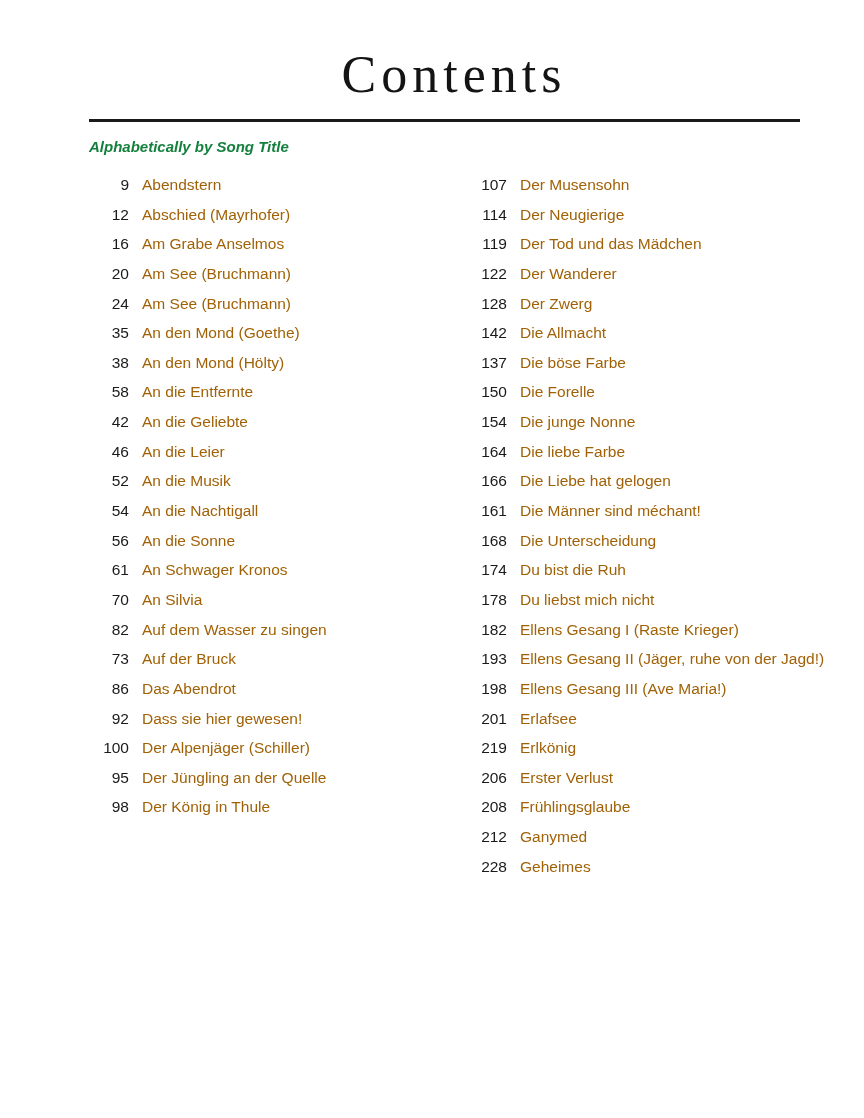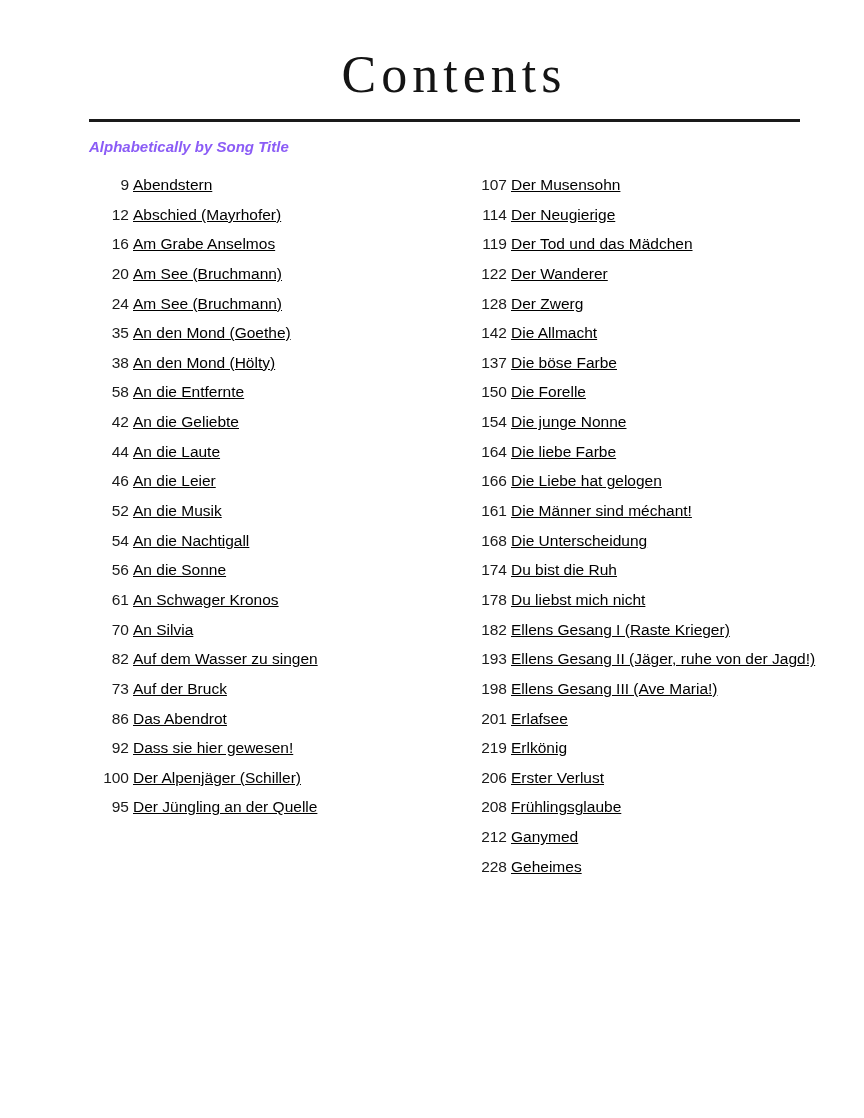--- a/index.html
+++ b/index.html
@@ -39,21 +39,21 @@
     height: 3px;
     background: #1a1a1a;
   }
   .subtitle {
     position: absolute;
     top: 138px;
     left: 89px;
     font-size: 15px;
     font-style: italic;
     font-weight: 700;
-    color: #8b5cf6;
+    color: #15803d;
   }
   .toc-column {
     position: absolute;
     top: 176px;
   }
   .toc-column.left  { left: 89px;  width: 360px; }
   .toc-column.right { left: 467px; width: 400px; }
   .toc-row {
     display: flex;
     align-items: flex-start;
@@ -63,23 +63,22 @@
     white-space: nowrap;
   }
   .toc-row .num {
     display: inline-block;
     width: 40px;
     text-align: right;
     flex: 0 0 40px;
     color: #1a1a1a;
   }
   .toc-row .song {
-    margin-left: 4px;
-    color: #000000;
-    text-decoration: underline;
+    margin-left: 13px;
+    color: #a16207;
   }
 </style>
 </head>
 <body>
 
 <div class="page">
   <h1 class="page-title">Contents</h1>
 
   <div class="rule"></div>
 
@@ -125,24 +124,20 @@
   <div class="toc-row">
     <span class="num">58</span>
     <span class="song">An die Entfernte</span>
   </div>
 
   <div class="toc-row">
     <span class="num">42</span>
     <span class="song">An die Geliebte</span>
   </div>
 
-  <div class="toc-row">
-    <span class="num">44</span>
-    <span class="song">An die Laute</span>
-  </div>
 
   <div class="toc-row">
     <span class="num">46</span>
     <span class="song">An die Leier</span>
   </div>
 
   <div class="toc-row">
     <span class="num">52</span>
     <span class="song">An die Musik</span>
   </div>
@@ -190,20 +185,24 @@
   <div class="toc-row">
     <span class="num">100</span>
     <span class="song">Der Alpenjäger (Schiller)</span>
   </div>
 
   <div class="toc-row">
     <span class="num">95</span>
     <span class="song">Der Jüngling an der Quelle</span>
   </div>
 
+  <div class="toc-row">
+    <span class="num">98</span>
+    <span class="song">Der König in Thule</span>
+  </div>
 </div>
 
   <div class="toc-column right">
   <div class="toc-row">
     <span class="num">107</span>
     <span class="song">Der Musensohn</span>
   </div>
 
   <div class="toc-row">
     <span class="num">114</span>

